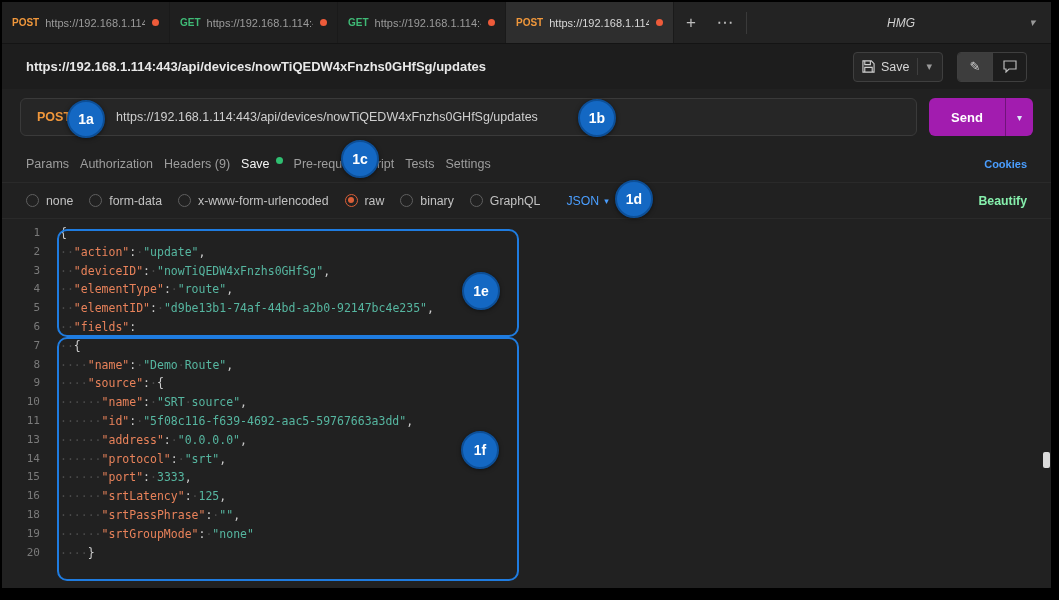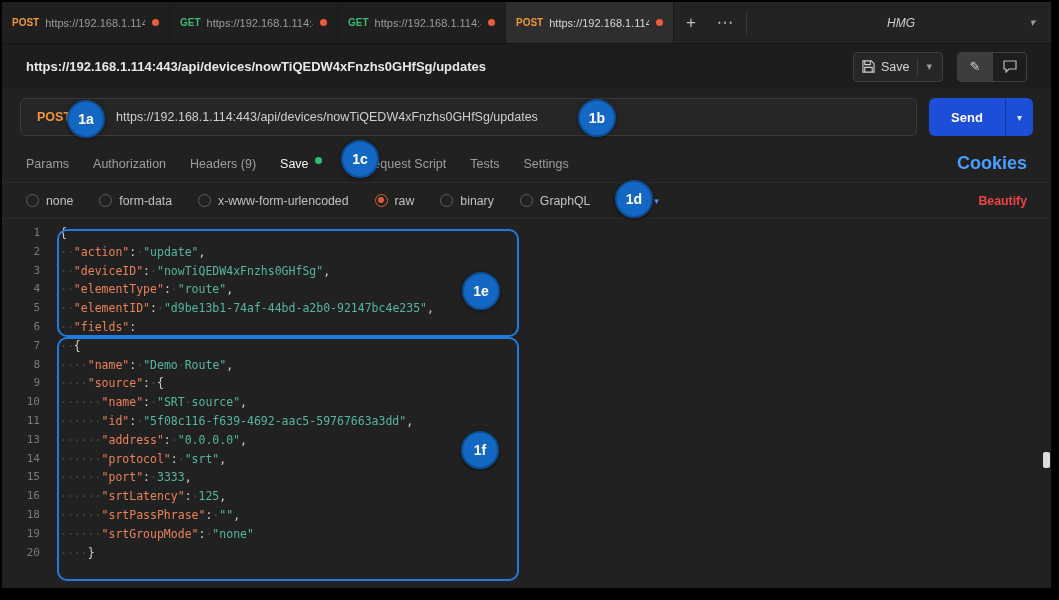--- a/index.html
+++ b/index.html
@@ -31,40 +31,40 @@
   .icon-cell { width:34px; display:flex; align-items:center; justify-content:center; color:#cfcfcf; }
   .icon-cell.sel { background:#3d3d3d; }
   .icon-cell + .icon-cell { border-left:1px solid #3f3f3f; }
 
   
   .url-row { height:56px; flex:0 0 56px; display:flex; align-items:center; padding:0 18px; }
   .url-box { flex:1; height:38px; display:flex; align-items:center; background:#262626; border:1px solid #3a3a3a; border-radius:6px; margin-right:12px; }
   .method { color:#f0973b; font-weight:bold; font-size:12.5px; padding:0 14px 0 16px; }
   .method-chev { color:#8a8a8a; font-size:10px; margin-right:4px; }
   .url-text { font-size:12.5px; color:#cfcfcf; margin-left:22px; white-space:nowrap; overflow:hidden; }
-  .send-btn { width:104px; height:38px; flex:0 0 104px; background:#1d4ed8; border-radius:6px; display:flex; align-items:stretch; overflow:hidden; }
+  .send-btn { width:104px; height:38px; flex:0 0 104px; background:#a21caf; border-radius:6px; display:flex; align-items:stretch; overflow:hidden; }
   .send-main { flex:1; display:flex; align-items:center; justify-content:center; color:#fff; font-size:13px; font-weight:bold; }
   .send-chev { width:28px; border-left:1px solid rgba(0,0,0,.3); display:flex; align-items:center; justify-content:center; color:#dce9f8; font-size:10px; }
 
   
   .tabs-row { height:38px; flex:0 0 38px; display:flex; align-items:center; padding:0 24px; gap:26px; border-bottom:1px solid #2a2a2a; }
   .rtab { font-size:12.5px; color:#9e9e9e; white-space:nowrap; display:flex; align-items:center; }
   .rtab.active { color:#f5f5f5; }
   .rtab .gdot { width:7px; height:7px; border-radius:50%; background:#2fbf71; margin-left:6px; transform:translateY(-3px); }
-  .cookies { margin-left:auto; color:#4a9eff; font-size:18px; font-weight:bold; }
+  .cookies { margin-left:auto; color:#4a9eff; font-size:11px; font-weight:bold; }
 
   
   .options-row { height:36px; flex:0 0 36px; display:flex; align-items:center; padding:0 24px; gap:22px; border-bottom:1px solid #2a2a2a; }
   .opt { display:flex; align-items:center; gap:7px; font-size:12.3px; color:#c2c2c2; white-space:nowrap; }
   .radio { width:13px; height:13px; border:1.6px solid #5f5f5f; border-radius:50%; position:relative; flex:0 0 13px; }
   .opt.sel .radio { border-color:#d95f38; }
   .opt.sel .radio::after { content:""; position:absolute; left:2px; top:2px; width:6px; height:6px; border-radius:50%; background:#d95f38; }
   .fmt { display:flex; align-items:center; gap:5px; color:#4a9eff; font-size:12.3px; margin-left:4px; }
   .fmt-chev { font-size:9px; color:#4a9eff; }
-  .beautify { margin-left:auto; color:#ef4444; font-size:12.3px; font-weight:bold; }
+  .beautify { margin-left:auto; color:#86efac; font-size:12.3px; font-weight:bold; }
 
   
   .editor { flex:1; position:relative; overflow:hidden; font-family:"DejaVu Sans Mono", monospace; font-size:11.5px; padding-top:5px; background:#212121; }
   .cl { display:flex; height:18.8px; line-height:18.8px; }
   .ln { flex:0 0 38px; width:38px; text-align:right; color:#7a7a7a; font-size:11px; }
   .cd { margin-left:20px; white-space:pre; }
   .ws { color:#4a4a4a; }
   .tk-p { color:#cdcdcd; }
   .tk-k { color:#e8825a; }
   .tk-s { color:#56b6a0; }
@@ -149,21 +149,21 @@
       <span class="method-chev">▾</span>
       <span class="url-text">https://192.168.1.114:443/api/devices/nowTiQEDW4xFnzhs0GHfSg/updates</span>
     </div>
     <div class="send-btn">
       <span class="send-main">Send</span>
       <span class="send-chev">▾</span>
     </div>
   </div>
 
   <div class="tabs-row">
-    <div style="display:flex;gap:24px;align-items:center;">
+    <div style="display:flex;gap:11px;align-items:center;">
         <div class="rtab">
           <span>Params</span>
         </div>
         <div class="rtab">
           <span>Authorization</span>
         </div>
         <div class="rtab">
           <span>Headers (9)</span>
         </div>
         <div class="rtab active">
@@ -177,21 +177,21 @@
           <span>Tests</span>
         </div>
         <div class="rtab">
           <span>Settings</span>
         </div>
       </div>
     <span class="cookies">Cookies</span>
   </div>
 
   <div class="options-row">
-    <div style="display:flex;gap:26px;align-items:center;">
+    <div style="display:flex;gap:16px;align-items:center;">
         <label class="opt">
           <span class="radio"></span>
           <span class="ol">none</span>
         </label>
         <label class="opt">
           <span class="radio"></span>
           <span class="ol">form-data</span>
         </label>
         <label class="opt">
           <span class="radio"></span>

